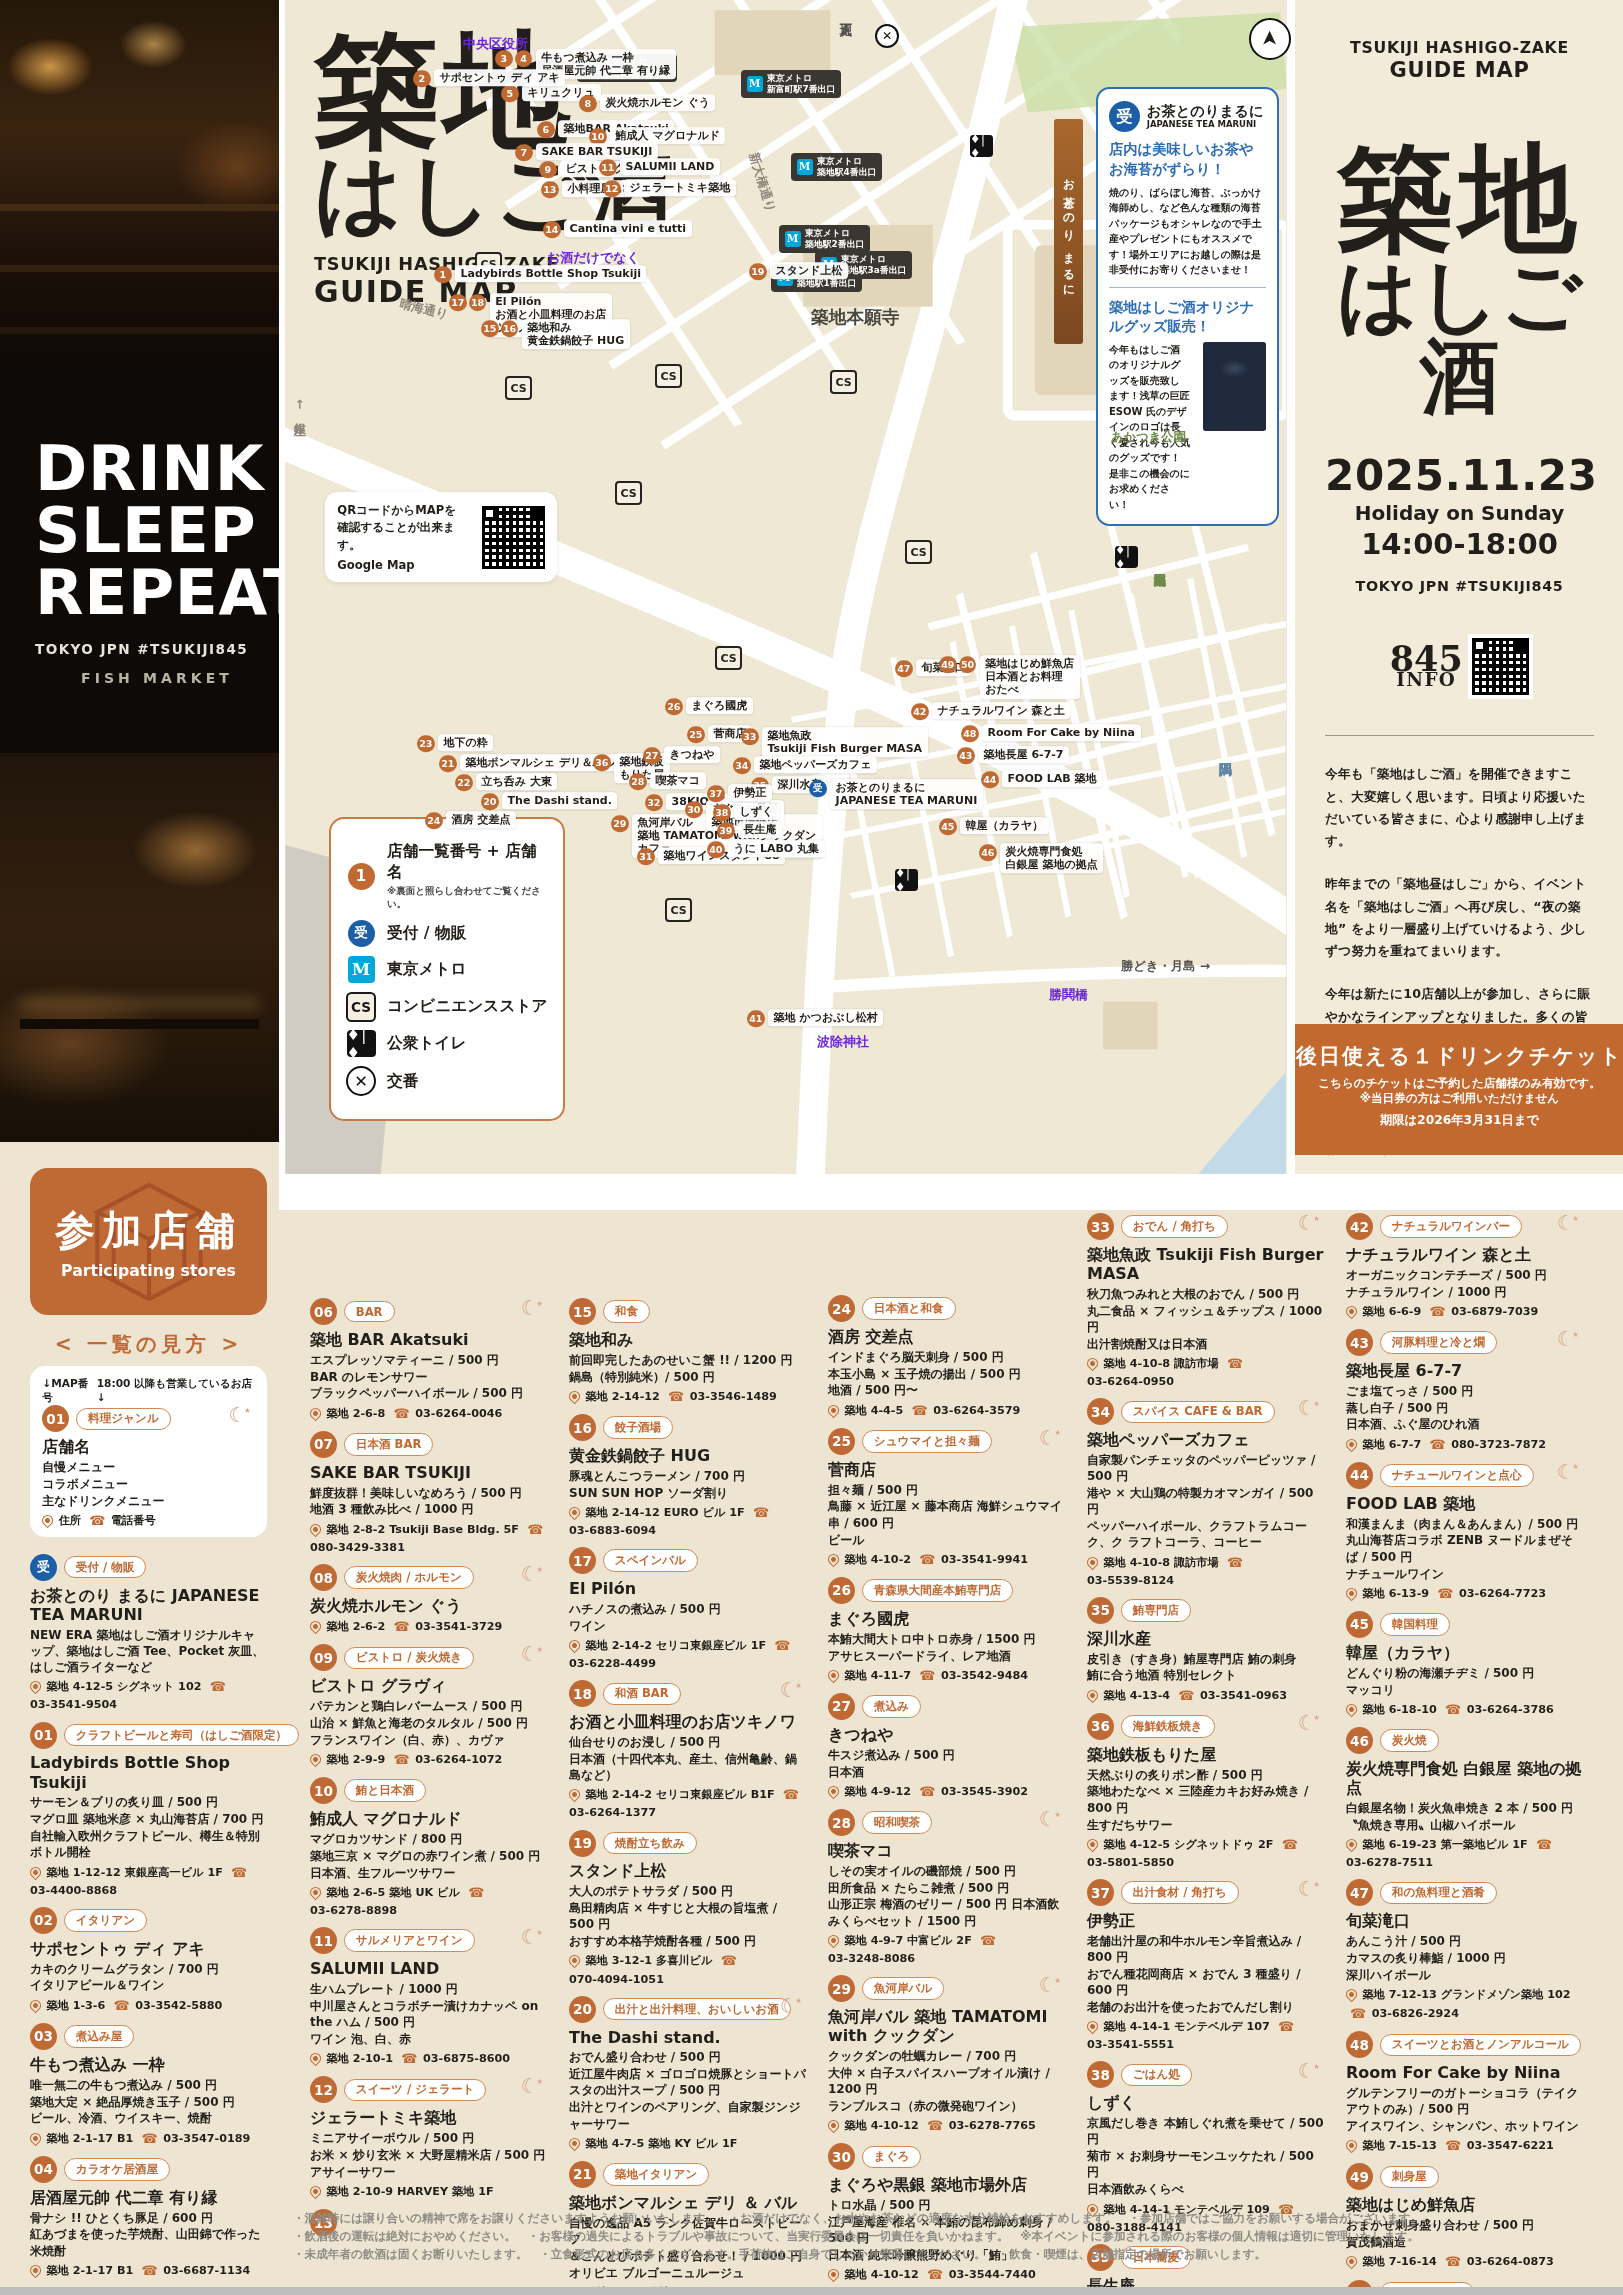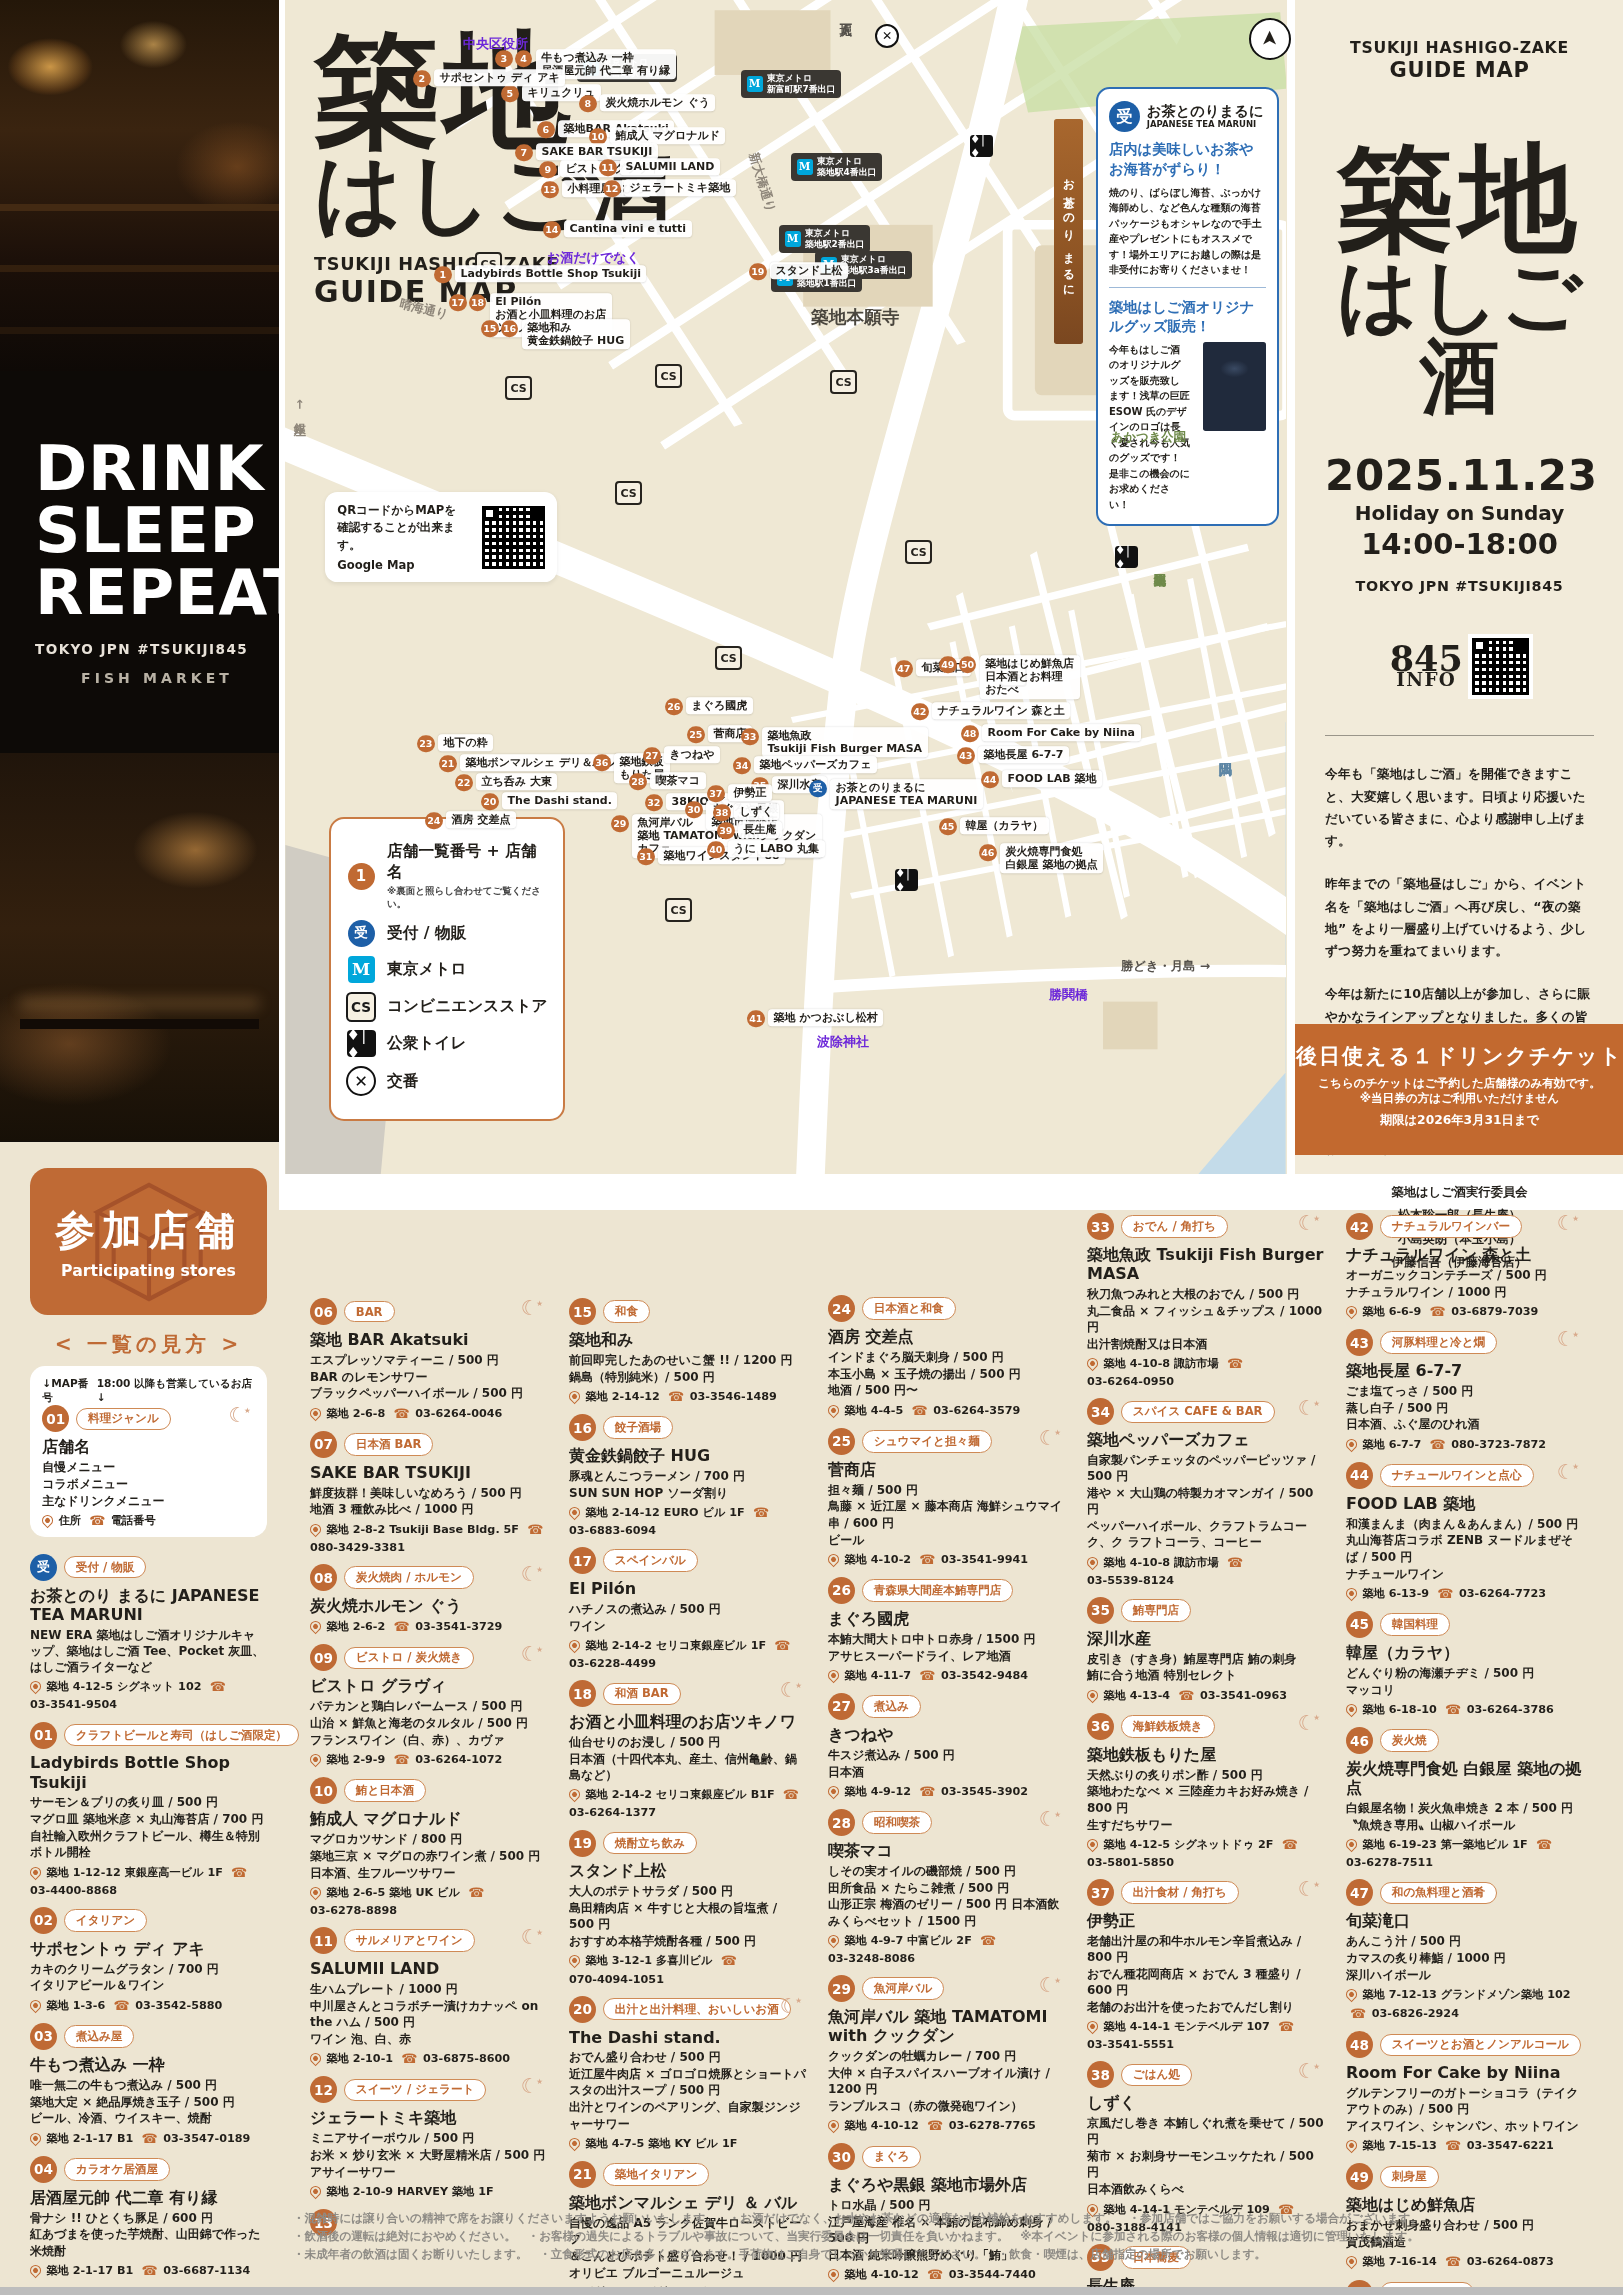--- a/index.html
+++ b/index.html
@@ -671,26 +671,20 @@
       <div class="n"><span>845</span><small>INFO</small></div>
       <div class="qr"></div>
     </div>
     <div class="rp-hr"></div>
     <div class="rp-msg" id="greeting">
         <p>今年も「築地はしご酒」を開催できますこと、大変嬉しく思います。日頃より応援いただいている皆さまに、心より感謝申し上げます。</p>
         <p>昨年までの「築地昼はしご」から、イベント名を「築地はしご酒」へ再び戻し、“夜の築地” をより一層盛り上げていけるよう、少しずつ努力を重ねてまいります。</p>
         <p>今年は新たに10店舗以上が参加し、さらに賑やかなラインアップとなりました。多くの皆さまに、気に入っていただけるお店が一つでも増え、この街を一緒に応援していただけましたら幸いです。</p>
         <p>それでは、 どうぞ「築地はしご酒 2025」をお楽しみくださいませ。</p>
       </div>
-    <div class="rp-committee" id="committee">
-        <div>築地はしご酒実行委員会</div>
-        <div>松本聡一郎（長生庵）</div>
-        <div>小島英朗（本玉小島）</div>
-        <div>伊藤信吾（伊藤海苔店）</div>
-      </div>
     <div class="ticket">
       <div class="t1">後日使える１ドリンクチケット</div>
       <div class="t2">こちらのチケットはご予約した店舗様のみ有効です。</div>
       <div class="t3">※当日券の方はご利用いただけません</div>
       <div class="t4">期限は2026年3月31日まで</div>
     </div>
   </div>
 
   <div class="col" id="col1">
     <div class="sanka">

